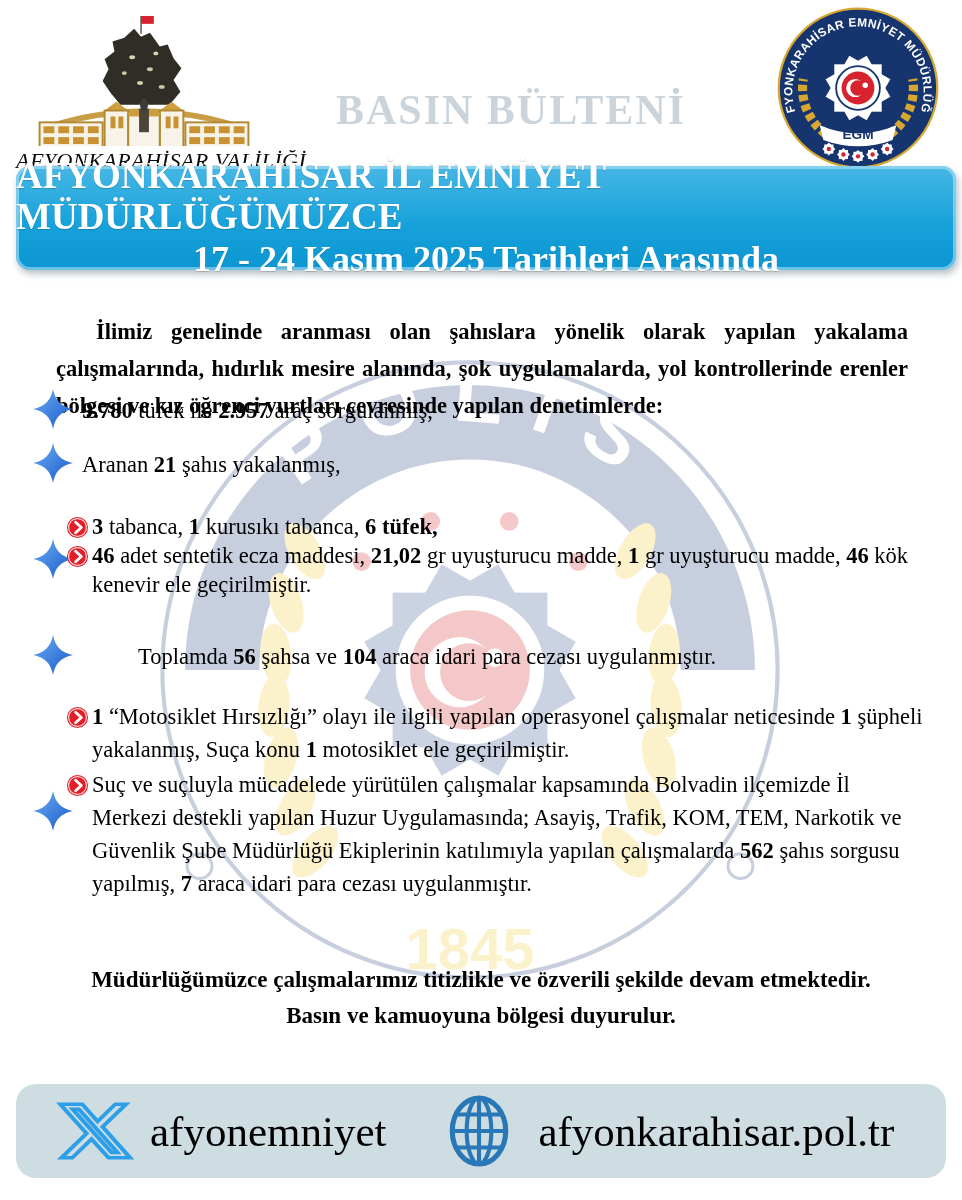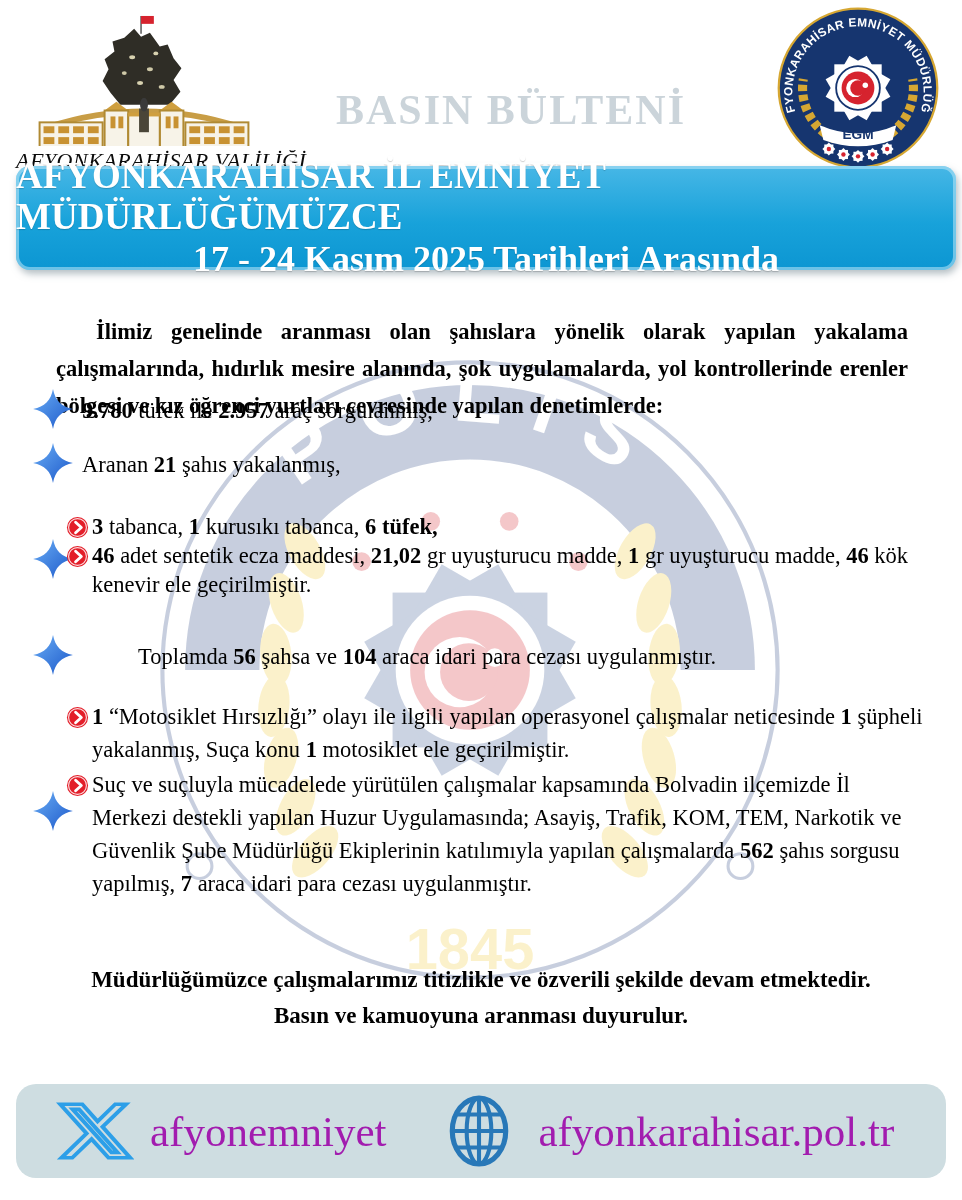--- a/index.html
+++ b/index.html
@@ -46,21 +46,21 @@
   .group2 .arrow{top:6px;}
   .closing{position:absolute;top:672px;left:0;width:886px;text-align:center;font-weight:bold;
            font-size:23px;line-height:36px;}
 
   
   .footer{position:absolute;left:16px;top:1084px;width:930px;height:94px;background:#cedde1;
           border-radius:20px;display:flex;align-items:center;}
   .f-item{display:flex;align-items:center;}
   .f-x{margin-left:40px;}
   .f-web{margin-left:62px;gap:12px;}
-  .f-text{font-size:43px;color:#a21caf;margin-left:16px;white-space:nowrap;}
+  .f-text{font-size:43px;color:#000000;margin-left:16px;white-space:nowrap;}
   .x-icon{width:78px;height:66px;}
   .globe-icon{width:62px;height:74px;}
 </style>
 </head>
 <body>
 
 <div class="page">
 
   <svg width="0" height="0" style="position:absolute" aria-hidden="true">
     <defs>
@@ -297,21 +297,21 @@
           <circle cx="12" cy="12" r="11" fill="#e31e29"></circle>
             <circle cx="12" cy="12" r="9.3" fill="none" stroke="rgba(255,255,255,.85)" stroke-width="1.2"></circle>
           <path d="M10 6.5 L16 12 L10 17.5" stroke="#fff" stroke-width="3" fill="none" stroke-linecap="round" stroke-linejoin="round"></path>
         </svg>
         <span><span>Suç ve suçluyla mücadelede yürütülen çalışmalar kapsamında Bolvadin ilçemizde İl Merkezi destekli yapılan Huzur Uygulamasında; Asayiş, Trafik, KOM, TEM, Narkotik ve Güvenlik Şube Müdürlüğü Ekiplerinin katılımıyla yapılan çalışmalarda </span><b>562</b><span> şahıs sorgusu yapılmış, </span><b>7</b><span> araca idari para cezası uygulanmıştır.</span></span>
       </div>
     </div>
 
     <div class="closing">
       <div>Müdürlüğümüzce çalışmalarımız titizlikle ve özverili şekilde devam etmektedir.</div>
-      <div>Basın ve kamuoyuna aranması duyurulur.</div>
+      <div>Basın ve kamuoyuna bölgesi duyurulur.</div>
     </div>
   </div>
 
   <div class="footer">
     <div class="f-item f-x">
       <svg class="x-icon" viewBox="0 0 24 24" preserveAspectRatio="none">
         <path d="M18.244 2.25h3.308l-7.227 8.26 8.502 11.24H16.17l-5.214-6.817L4.99 21.75H1.68l7.73-8.835L1.254 2.25H8.08l4.713 6.231 5.45-6.231zm-1.161 17.52h1.833L7.084 4.126H5.117l11.966 15.644z" fill="none" stroke="#2d9fe8" stroke-width="1.3"></path>
       </svg>
       <span class="f-text">afyonemniyet</span>
     </div>

